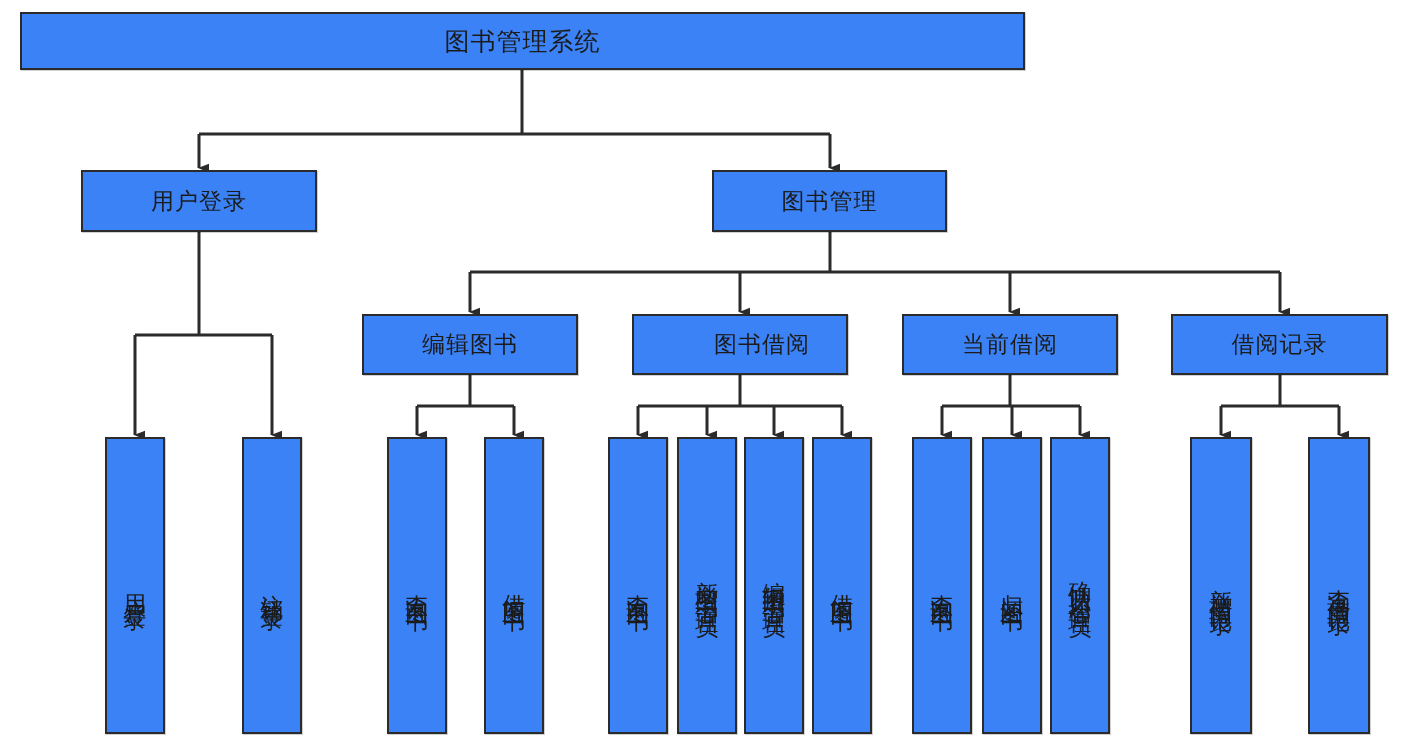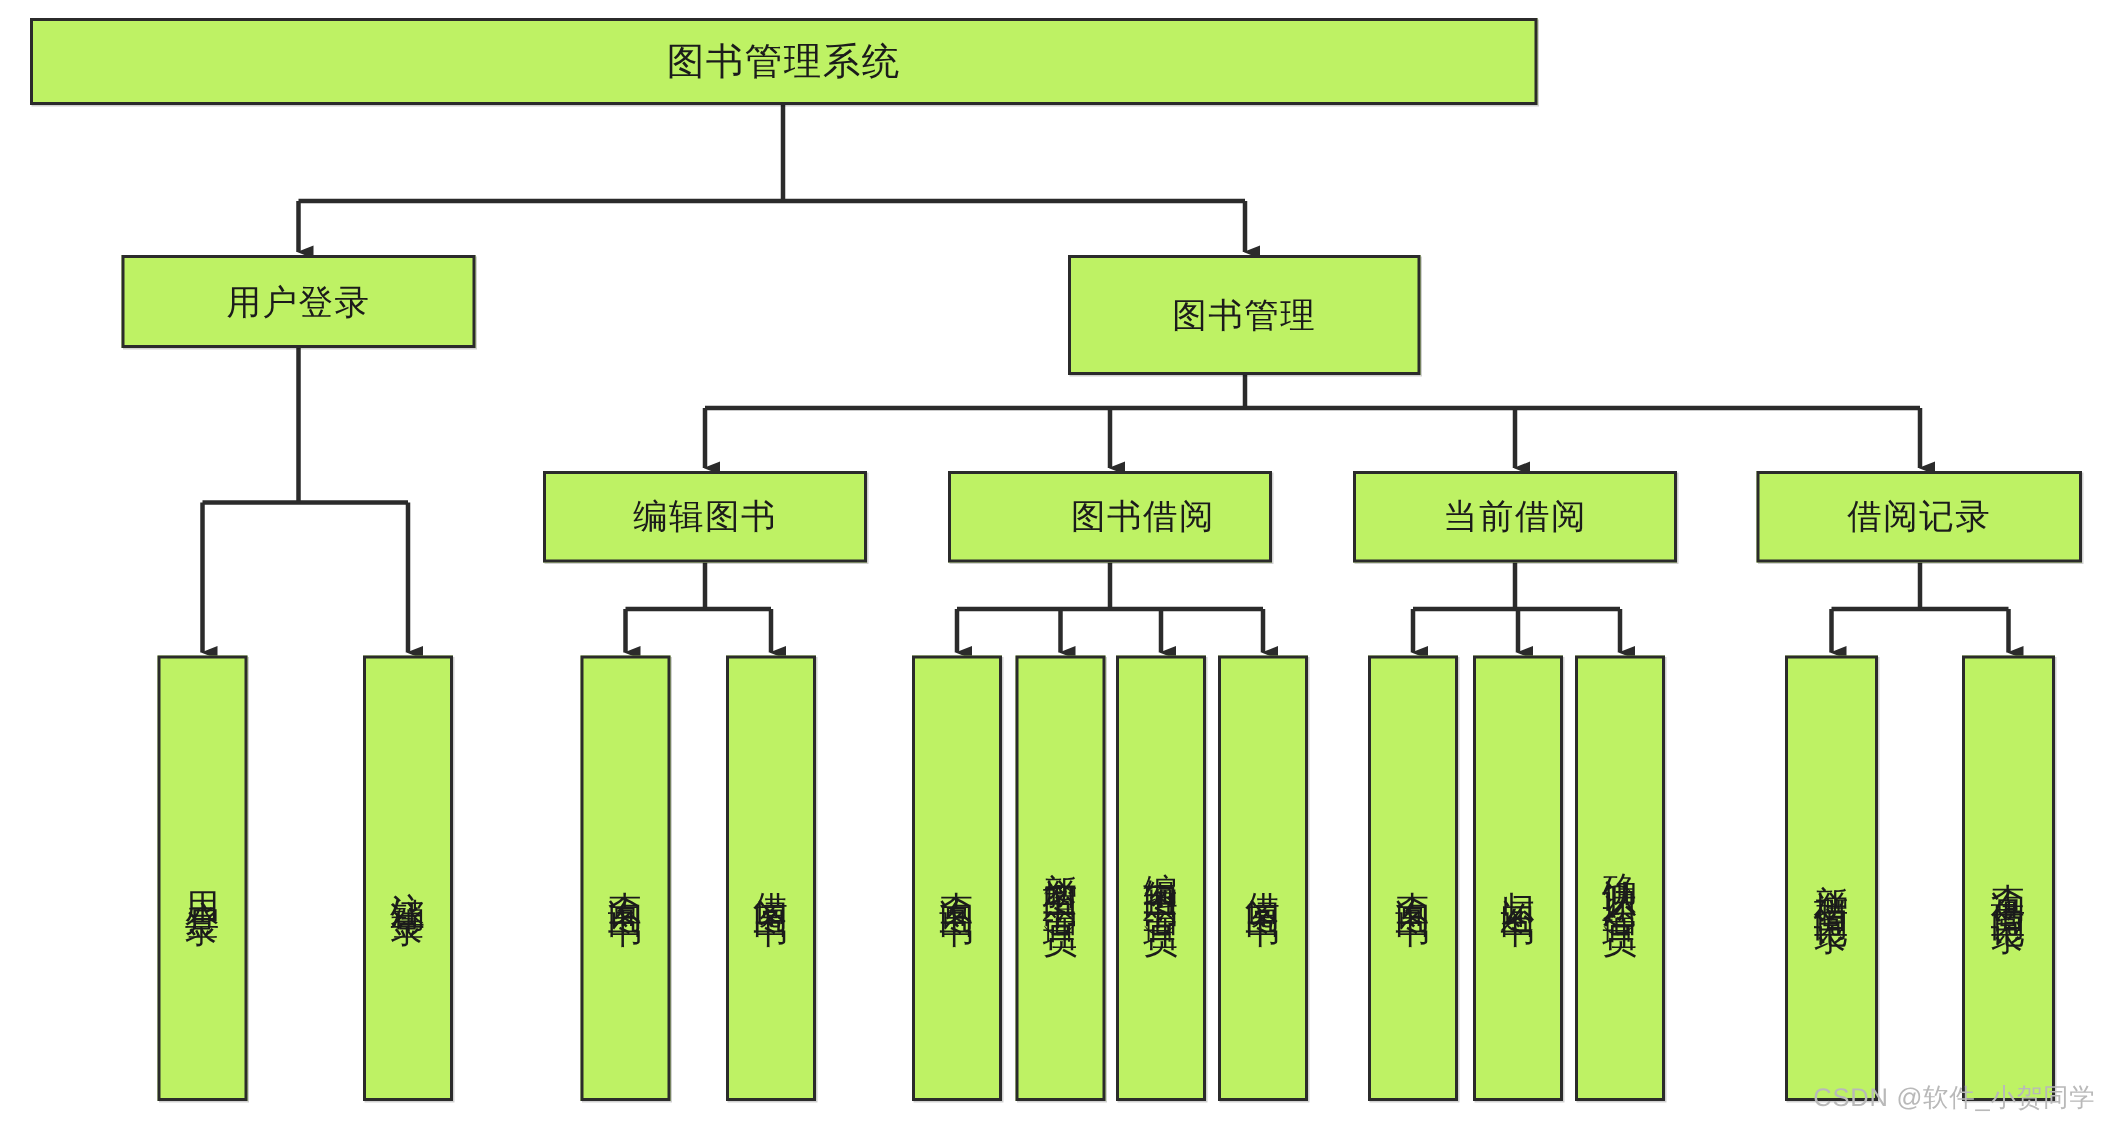--- a/index.html
+++ b/index.html
@@ -24,21 +24,21 @@
     position: absolute;
     left: 0;
     top: 0;
     width: 1405px;
     height: 747px;
     pointer-events: none;
   }
   .node {
     position: absolute;
     box-sizing: border-box;
-    background: #bef264;
+    background: #3b82f6;
     border: 2.5px solid #2b2b2b;
     display: flex;
     align-items: center;
     justify-content: center;
     box-shadow: 1px 1px 0 rgba(0,0,0,0.18);
   }
   .node .label {
     color: #1b1b1b;
     letter-spacing: 1px;
     white-space: nowrap;
@@ -133,21 +133,21 @@
     </g>
   </svg>
 
   <div class="node node-root" style="left:20px; top:12px; width:1005px; height:58px;">
     <span class="label">图书管理系统</span>
   </div>
 
   <div class="node node-l2" style="left:81px; top:170px; width:236px; height:62px;">
     <span class="label">用户登录</span>
   </div>
-  <div class="node node-l2" style="left:712px; top:170px; width:235px; height:80px;">
+  <div class="node node-l2" style="left:712px; top:170px; width:235px; height:62px;">
     <span class="label">图书管理</span>
   </div>
 
   <div class="node node-l3" style="left:362px; top:314px; width:216px; height:61px;">
     <span class="label">编辑图书</span>
   </div>
   <div class="node node-l3" style="left:632px; top:314px; width:216px; height:61px;padding-left:44px;">
     <span class="label">图书借阅</span>
   </div>
   <div class="node node-l3" style="left:1171px; top:314px; width:217px; height:61px;">
@@ -194,15 +194,14 @@
     <span class="label">确认归还（管理员）</span>
   </div>
 
   <div class="node node-leaf" style="left:1190px; top:437px; width:62px; height:297px;">
     <span class="label">新增借阅记录</span>
   </div>
   <div class="node node-leaf" style="left:1308px; top:437px; width:62px; height:297px;">
     <span class="label">查询借阅记录</span>
   </div>
 
-  <div id="watermark">CSDN @软件_小贺同学</div>
 
 </div>
 
 </body></html>

